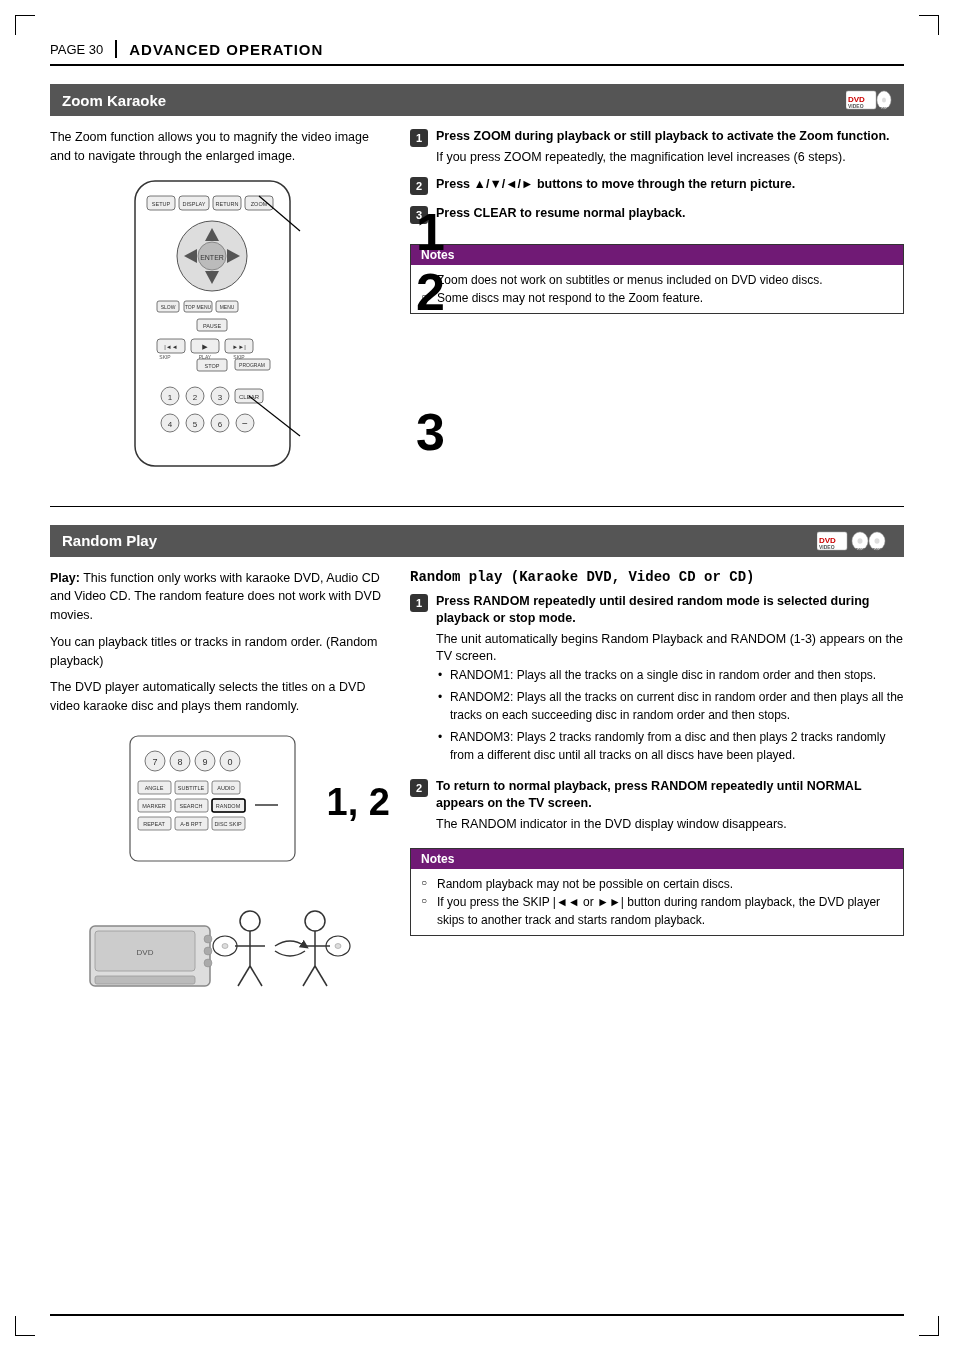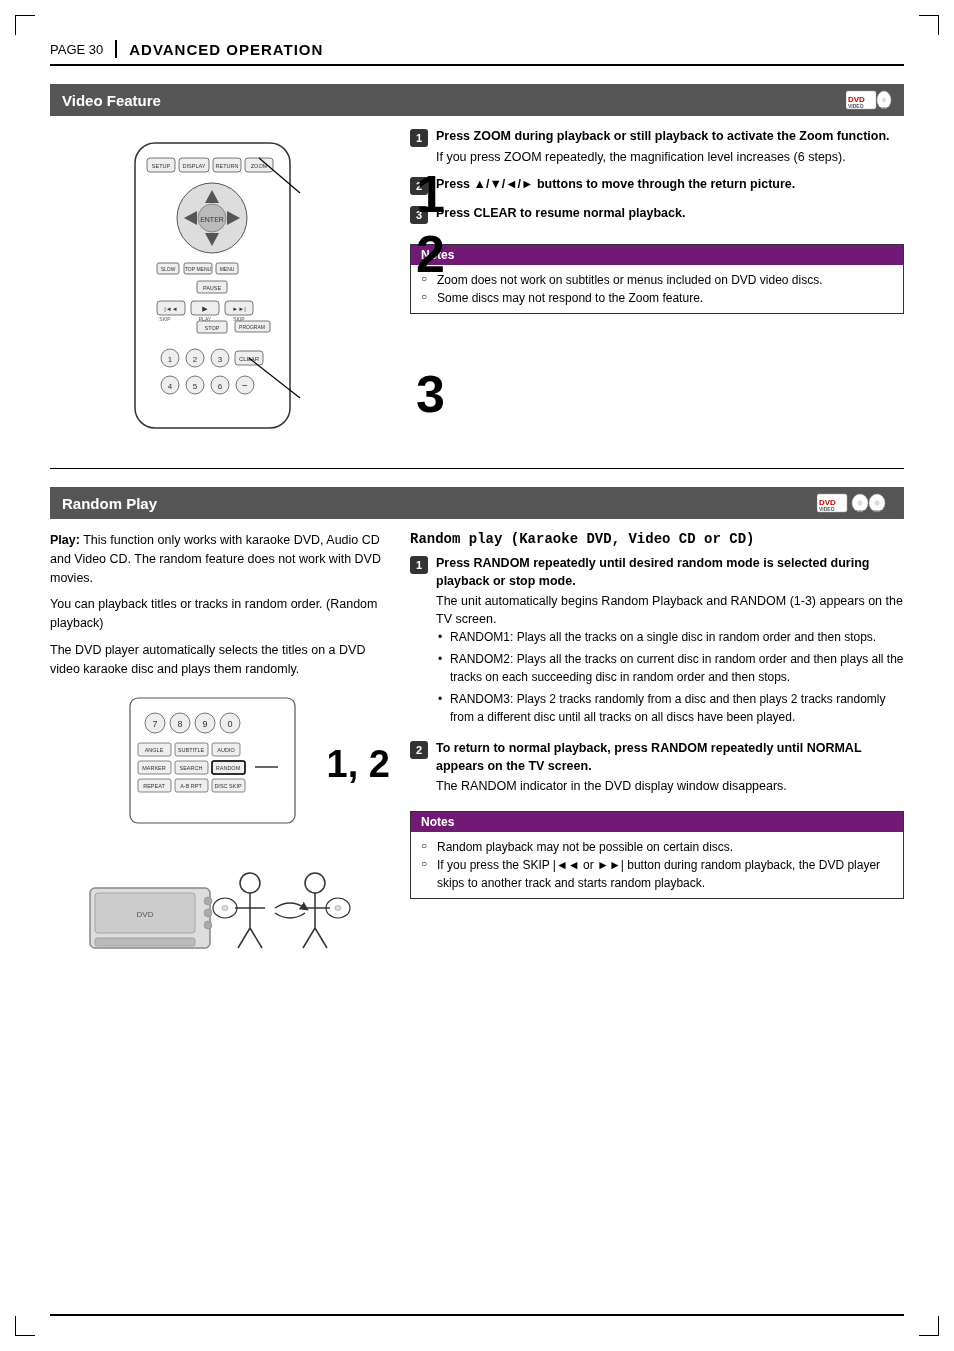--- a/index.html
+++ b/index.html
@@ -198,37 +198,38 @@
   <div class="corner-mark corner-br"></div>
 
   <div class="page-header">
     <span class="page-number">PAGE 30</span>
     <div class="header-divider"></div>
     <span class="page-title">ADVANCED OPERATION</span>
   </div>
 
   <div class="section">
     <div class="section-header">
-      <span>Video Feature</span>
+      <span>Zoom Karaoke</span>
       <div class="section-icons">
 
         <svg width="46" height="22" viewBox="0 0 46 22">
           <rect x="0" y="2" width="30" height="18" rx="2" fill="white" stroke="#aaa" stroke-width="0.5"></rect>
           <text x="2" y="13" font-size="8" font-weight="bold" fill="#c00">DVD</text>
           <text x="2" y="19" font-size="5" fill="#555">VIDEO</text>
           <ellipse cx="38" cy="11" rx="7" ry="9" fill="white" stroke="#aaa" stroke-width="0.5"></ellipse>
           <ellipse cx="38" cy="11" rx="2" ry="2.5" fill="#ddd"></ellipse>
           <text x="34" y="21" font-size="4" fill="#555">DIGITAL</text>
         </svg>
       </div>
     </div>
 
     <div class="two-col">
 
       <div class="col-left zoom-left">
+        <p class="random-intro">The Zoom function allows you to magnify the video image and to navigate through the enlarged image.</p>
 
         <div style="position:relative; margin-top:10px;">
 
           <svg width="230" height="310" viewBox="0 0 230 310" style="display:block; margin:0 auto;">
 
             <rect x="30" y="5" width="155" height="285" rx="20" fill="white" stroke="#333" stroke-width="1.5"></rect>
 
             <rect x="42" y="20" width="28" height="14" rx="3" fill="#eee" stroke="#555" stroke-width="0.8"></rect>
             <text x="56" y="30" font-size="5.5" text-anchor="middle" fill="#333">SETUP</text>
 

